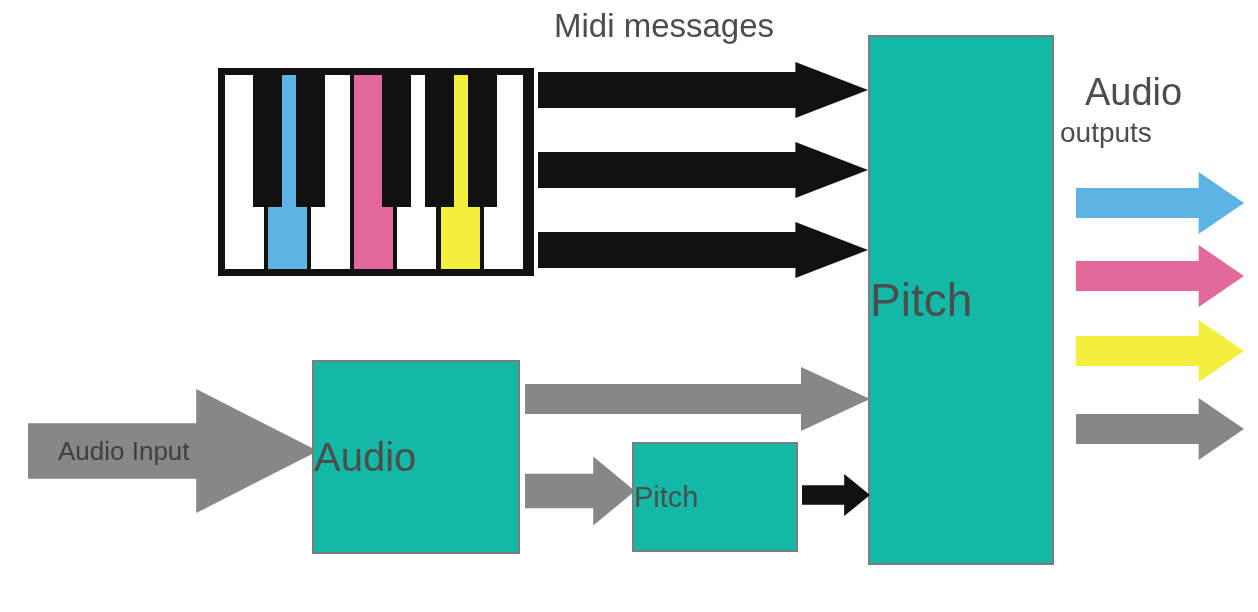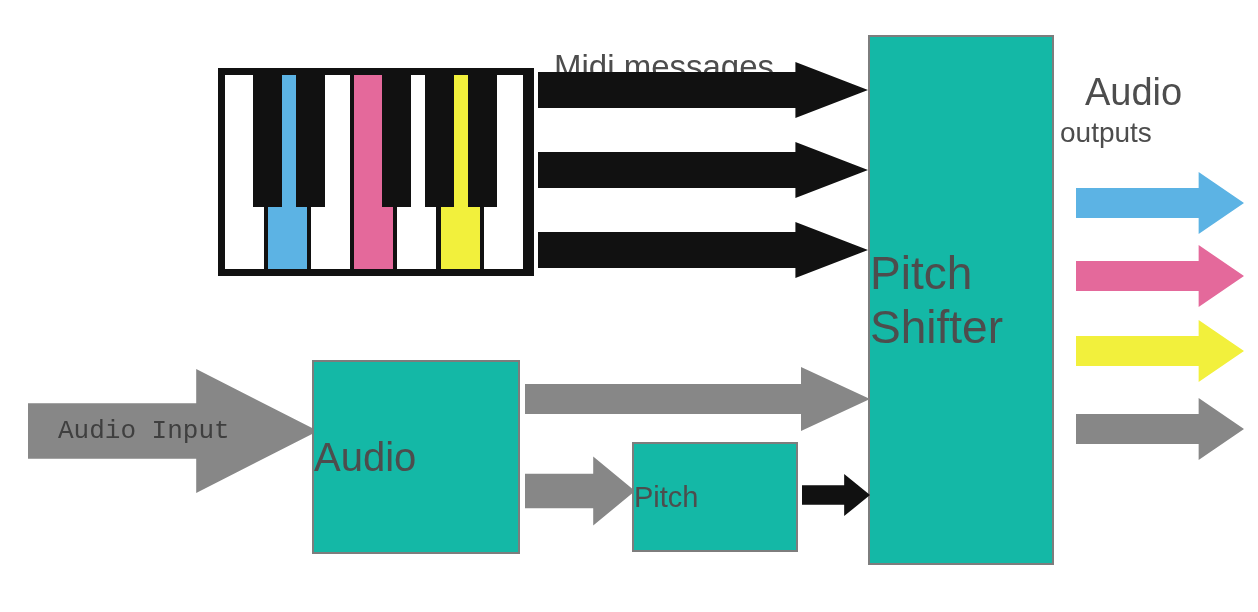--- a/index.html
+++ b/index.html
@@ -87,21 +87,21 @@
     align-items: center;
     color: #3f3f3f;
     box-sizing: border-box;
   }
 </style>
 </head>
 <body>
 
 <div id="stage">
 
-  <div class="label" style="left:554px; top:8px; font-size:33px;margin-top:41px;">Midi messages</div>
+  <div class="label" style="left:554px; top:8px; font-size:33px;">Midi messages</div>
 
   <div id="keyboard">
     <div class="keybed">
 
       <div class="white-key" style="left:0px; width:39px; background:#ffffff;"></div>
 
       <div class="white-key" style="left:43.1px; width:39px; background:#5cb3e4;"></div>
 
       <div class="white-key" style="left:86.2px; width:39px; background:#ffffff;"></div>
 
@@ -130,40 +130,39 @@
   </div>
   <div class="arrow" style="left:538px; top:142px; width:330px; height:56px;">
     <div class="shaft" style="background:#111111; clip-path: polygon(0 18%, 78% 18%, 78% 0, 100% 50%, 78% 100%, 78% 82%, 0 82%);"></div>
   </div>
   <div class="arrow" style="left:538px; top:222px; width:330px; height:56px;">
     <div class="shaft" style="background:#111111; clip-path: polygon(0 18%, 78% 18%, 78% 0, 100% 50%, 78% 100%, 78% 82%, 0 82%);"></div>
   </div>
 
   <div class="box" style="left:868px; top:35px; width:186px; height:530px; flex-direction:column; font-size:46px;">
     <div>Pitch</div>
-    <div>Shifter</div>
   </div>
 
   <div class="label" style="left:1085px; top:72px; font-size:38px;">Audio</div>
   <div class="label" style="left:1060px; top:118px; font-size:28px;">outputs</div>
 
   <div class="arrow" style="left:1076px; top:172px; width:168px; height:62px;">
     <div class="shaft" style="background:#5cb3e4; clip-path: polygon(0 26%, 73% 26%, 73% 0, 100% 50%, 73% 100%, 73% 74%, 0 74%);"></div>
   </div>
   <div class="arrow" style="left:1076px; top:245px; width:168px; height:62px;">
     <div class="shaft" style="background:#e4699b; clip-path: polygon(0 26%, 73% 26%, 73% 0, 100% 50%, 73% 100%, 73% 74%, 0 74%);"></div>
   </div>
   <div class="arrow" style="left:1076px; top:320px; width:168px; height:62px;">
     <div class="shaft" style="background:#f2f03c; clip-path: polygon(0 26%, 73% 26%, 73% 0, 100% 50%, 73% 100%, 73% 74%, 0 74%);"></div>
   </div>
   <div class="arrow" style="left:1076px; top:398px; width:168px; height:62px;">
     <div class="shaft" style="background:#878787; clip-path: polygon(0 26%, 73% 26%, 73% 0, 100% 50%, 73% 100%, 73% 74%, 0 74%);"></div>
   </div>
 
-  <div class="arrow" style="left:28px; top:365px; width:290px; height:132px;font-family:Liberation Mono, monospace;">
+  <div class="arrow" style="left:28px; top:385px; width:290px; height:132px;">
     <div class="shaft" style="background:#878787; clip-path: polygon(0 29%, 58% 29%, 58% 3%, 100% 50%, 58% 97%, 58% 71%, 0 71%);"></div>
     <div class="arrow-text" style="padding-left:30px; font-size:26px;">
       <span>Audio Input</span>
     </div>
   </div>
 
   <div class="box" style="left:312px; top:360px; width:208px; height:194px; flex-direction:column; font-size:40px;">
     <div>Audio</div>
   </div>
 

